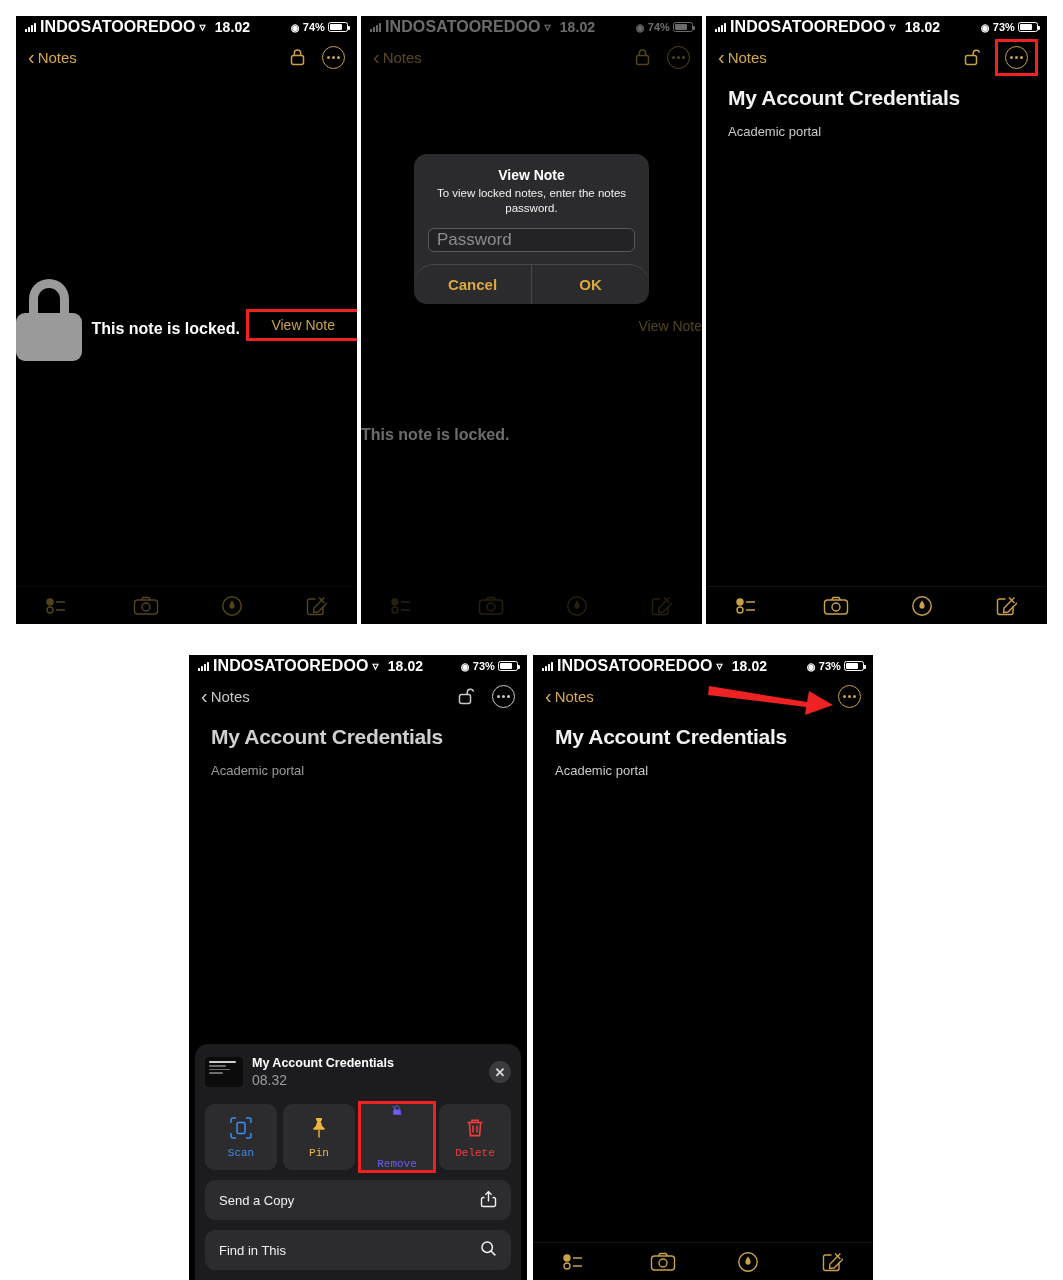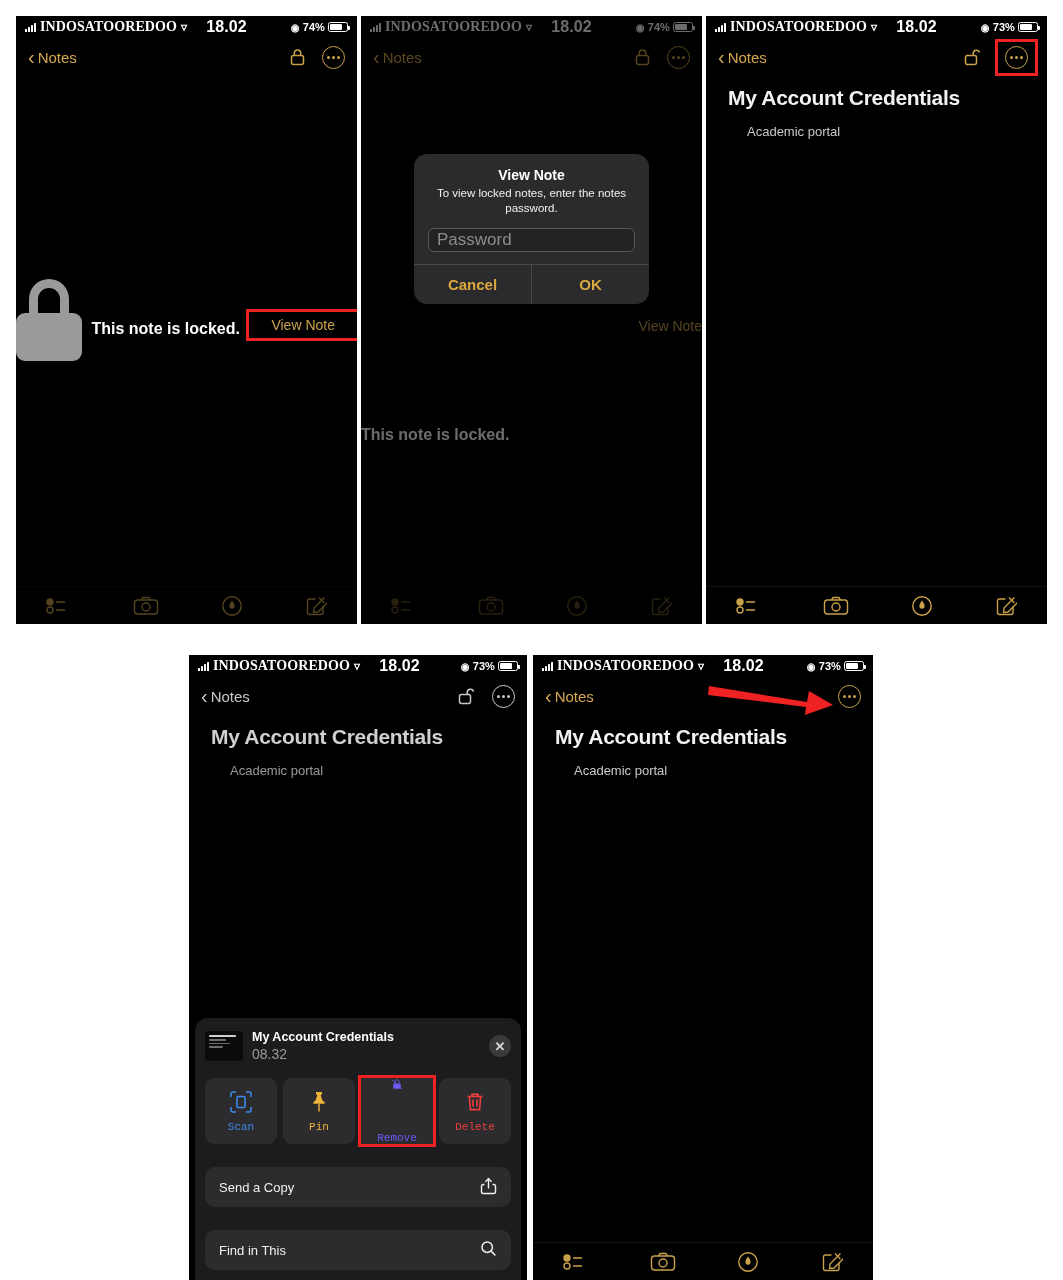--- a/index.html
+++ b/index.html
@@ -28,22 +28,22 @@
     font-weight: bold;
     letter-spacing: .1px;
   }
   .status .left { display:flex; align-items:center; gap:4px; }
   .status .right { margin-left:auto; display:flex; align-items:center; gap:3px; }
   .bars { display:flex; align-items:flex-end; gap:1px; height:9px; }
   .bars i { display:block; width:2px; background:#fff; border-radius:.5px; }
   .bars i:nth-child(1){height:3px} .bars i:nth-child(2){height:5px}
   .bars i:nth-child(3){height:7px} .bars i:nth-child(4){height:9px}
   .wifi { font-size: 12px; line-height: 1; }
-  .carrier { font-size: 14px; font-family: Liberation Serif, serif; }
-  .clock { font-size: 16px; margin-left:15px; }
+  .carrier { font-size: 16px; }
+  .clock { font-size: 14px; margin-left:5px; }
   .batt-pct { font-size: 11px; }
   .batt {
     width: 20px; height: 10px; border: 1.2px solid #fff; border-radius:2.5px;
     position: relative; padding:1px;
   }
   .batt::after{
     content:""; position:absolute; right:-3px; top:3px; width:1.6px; height:4px;
     background:#fff; border-radius:0 1px 1px 0;
   }
   .batt b { display:block; height:100%; background:#fff; border-radius:1px; }
@@ -70,21 +70,21 @@
     border: 1.3px solid #c9a14a;
     display:flex; align-items:center; justify-content:center; gap:2px;
   }
   .ellipse-btn span { width:3px; height:3px; border-radius:50%; background:#c9a14a; display:block; }
 
   
   .note-title {
     color:#f2f2f2; font-weight:bold; letter-spacing:-.3px;
     padding: 10px 22px 0 22px;
   }
-  .note-body { color:#c9c9c9; padding: 14px 14px 0 22px; margin-left: 19px; }
+  .note-body { color:#c9c9c9; padding: 14px 14px 0 22px; }
 
   
   .locked-wrap {
     position:absolute; left:0; right:0; top: 0; bottom: 0;
     display:flex; flex-direction:row; align-items:center; justify-content:space-between;
   }
   .big-lock { position:relative; }
   .big-lock .shackle {
     width: 40px; height: 38px; border: 9px solid #9a9a9a;
     border-bottom:none; border-radius: 22px 22px 0 0;
@@ -117,21 +117,21 @@
     color:#fff;
   }
   .alert h3 { font-size: 14px; padding: 13px 14px 3px; font-weight:bold;}
   .alert p { font-size: 11.5px; padding: 0 22px 12px; line-height: 1.32; color:#f0f0f0; }
   .alert .pwd {
     margin: 0 14px 12px; height: 24px; border:1px solid #5a5a5c;
     border-radius:6px; background:#232325;
     display:flex; align-items:center; padding: 0 8px;
   }
   .alert .pwd span { color:#8c8c8e; font-size:17px; }
-  .alert .btns { display:flex; border-top:1px solid #48484a; }
+  .alert .btns { display:flex; border-top:1px solid #48484a;border-radius:20px; }
   .alert .btns div {
     flex:1; padding: 11px 0; color:#dca83f; font-size:15px; font-weight:bold;
   }
   .alert .btns div:first-child { border-right:1px solid #48484a; }
 
   
   .sheet {
     position:absolute; left:6px; right:6px; bottom:0;
   }
   .sheet-card {
@@ -157,21 +157,21 @@
   }
   .actions { display:flex; gap:6px; margin-top:16px; }
   .action {
     flex:1; background:#2c2c2e; border-radius:9px;
     height: 66px; display:flex; flex-direction:column;
     align-items:center; justify-content:center; gap:7px;font-family:Liberation Mono, monospace;
   }
   .action .lab { font-size: 11px; }
 
   .menu-group {
-    background:#2c2c2e; border-radius:10px; margin-top:23px; overflow:hidden;
+    background:#2c2c2e; border-radius:10px; margin-top:10px; overflow:hidden;
   }
   .menu-row {
     display:flex; align-items:center; padding: 0 14px;
     height: 40px; color:#f0f0f2; font-size:13px;
   }
   .menu-row .mi { margin-left:auto; color:#f0f0f2; }
   .menu-row + .menu-row { border-top:1px solid #3a3a3c; }
 
   .arrow-annot { position:absolute; pointer-events:none; }
 </style>

